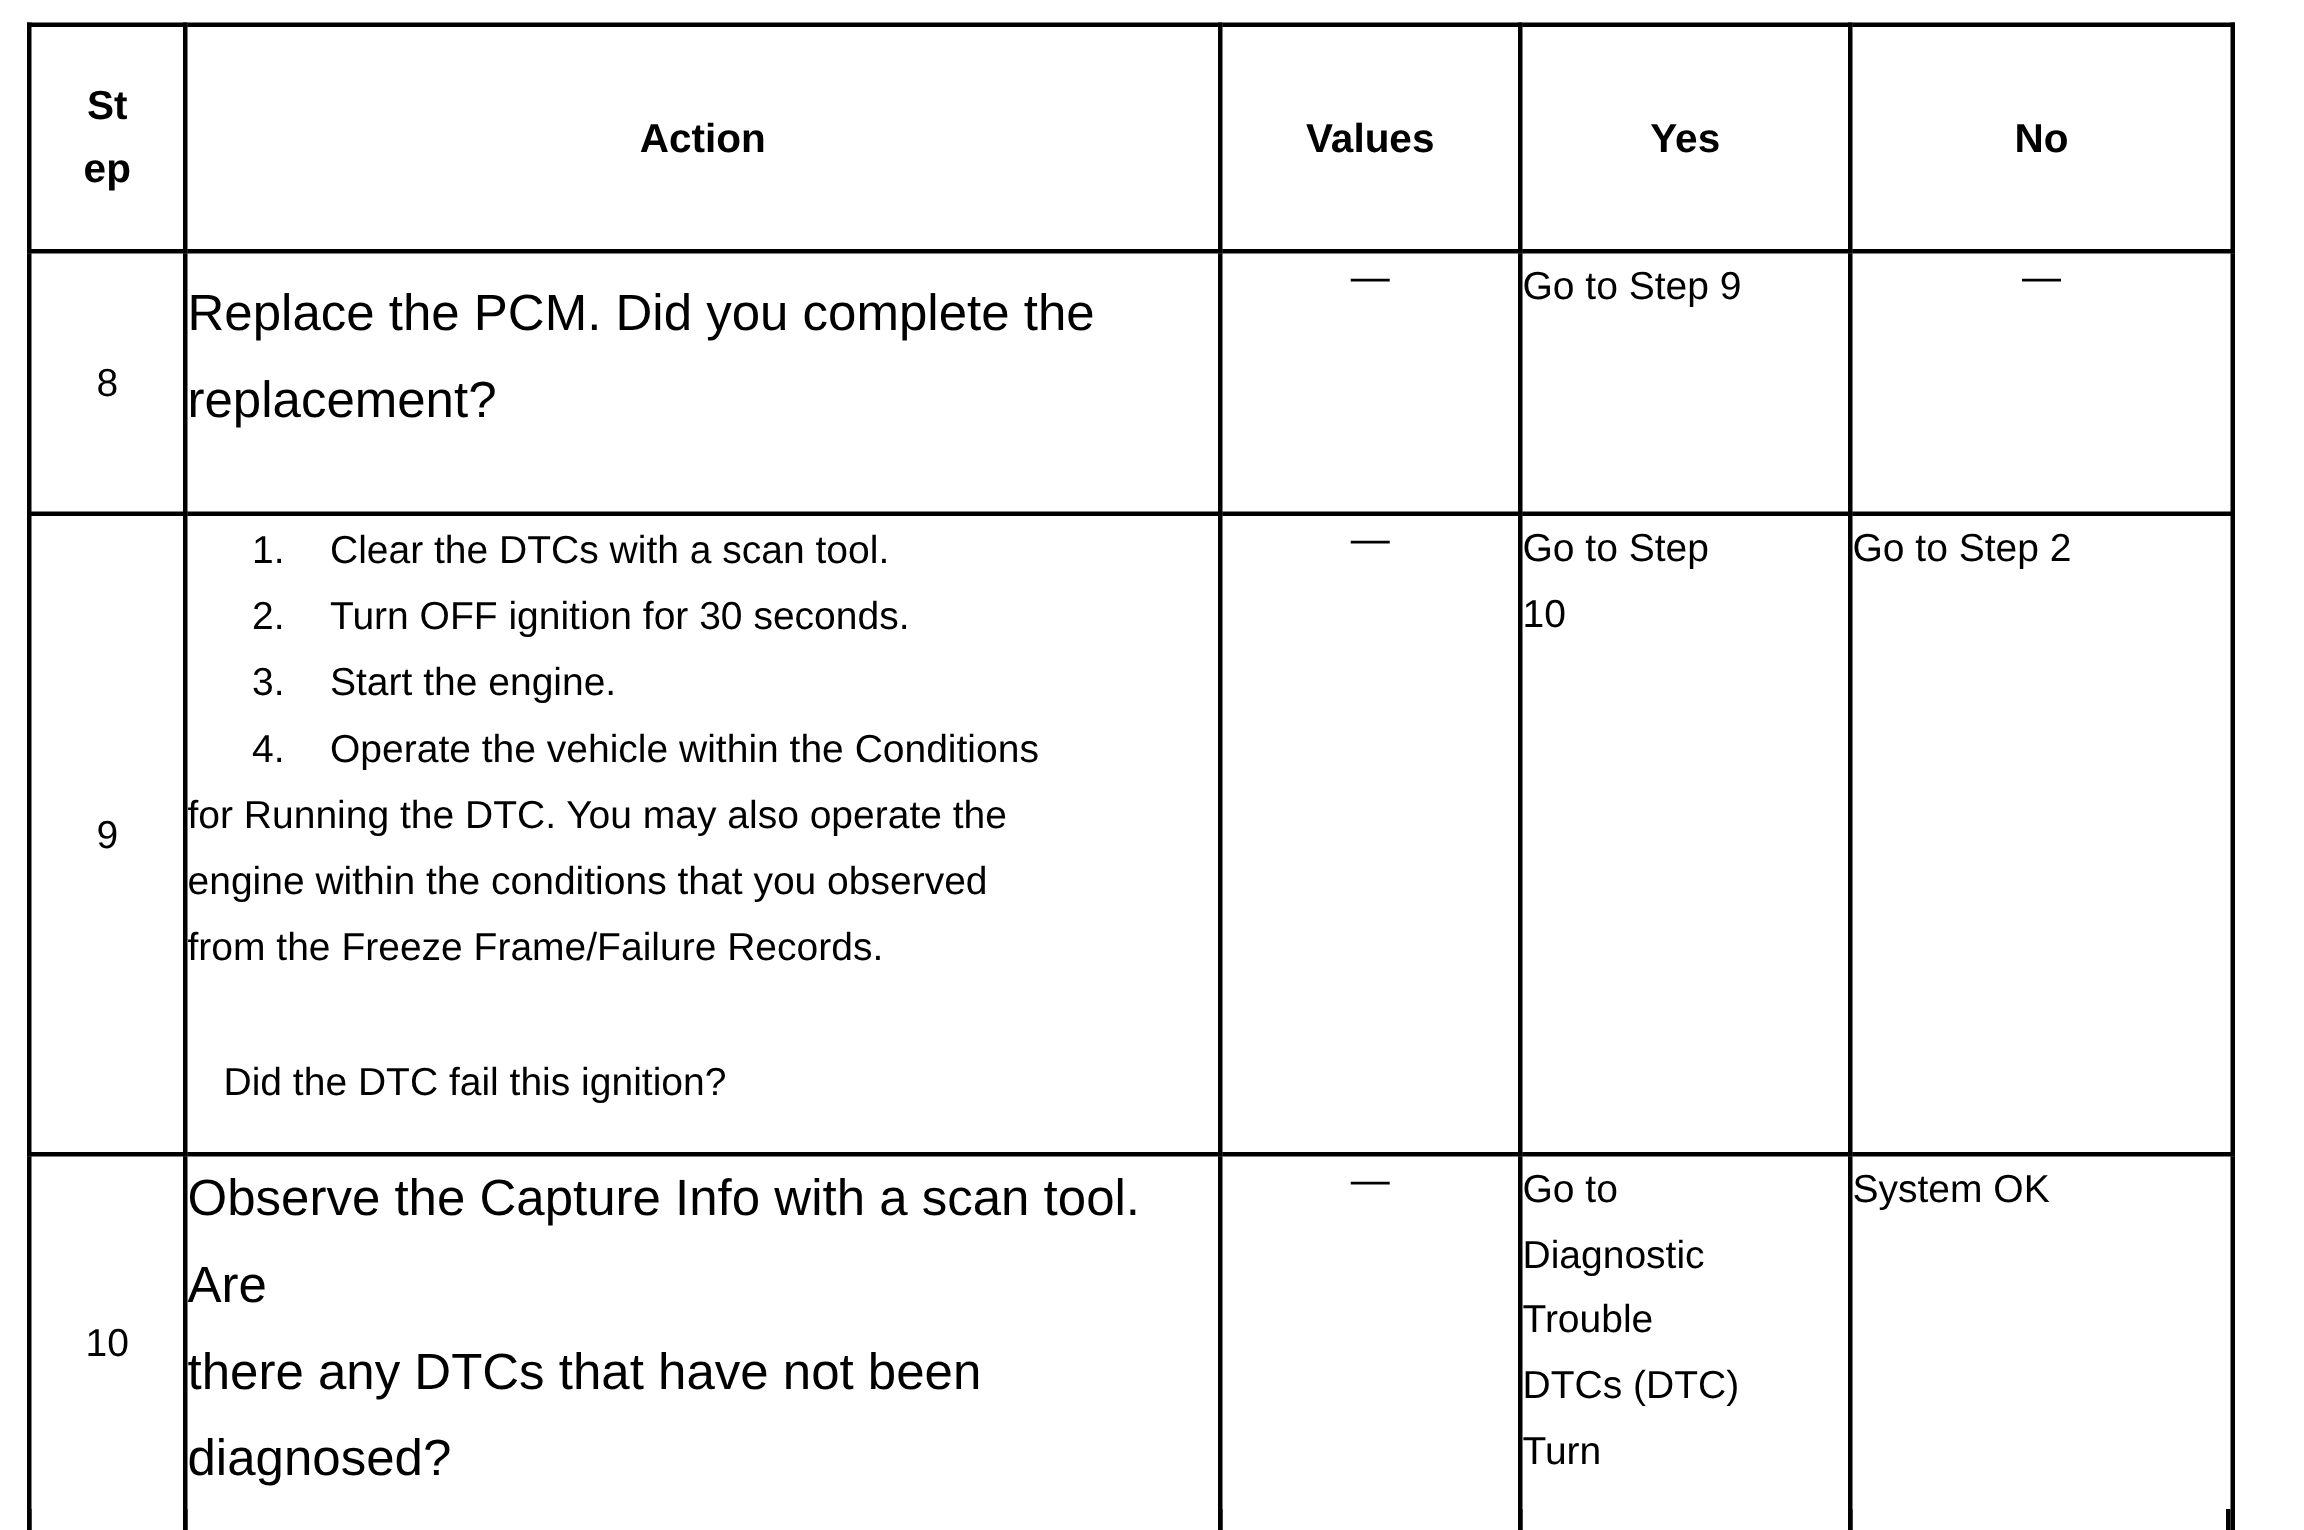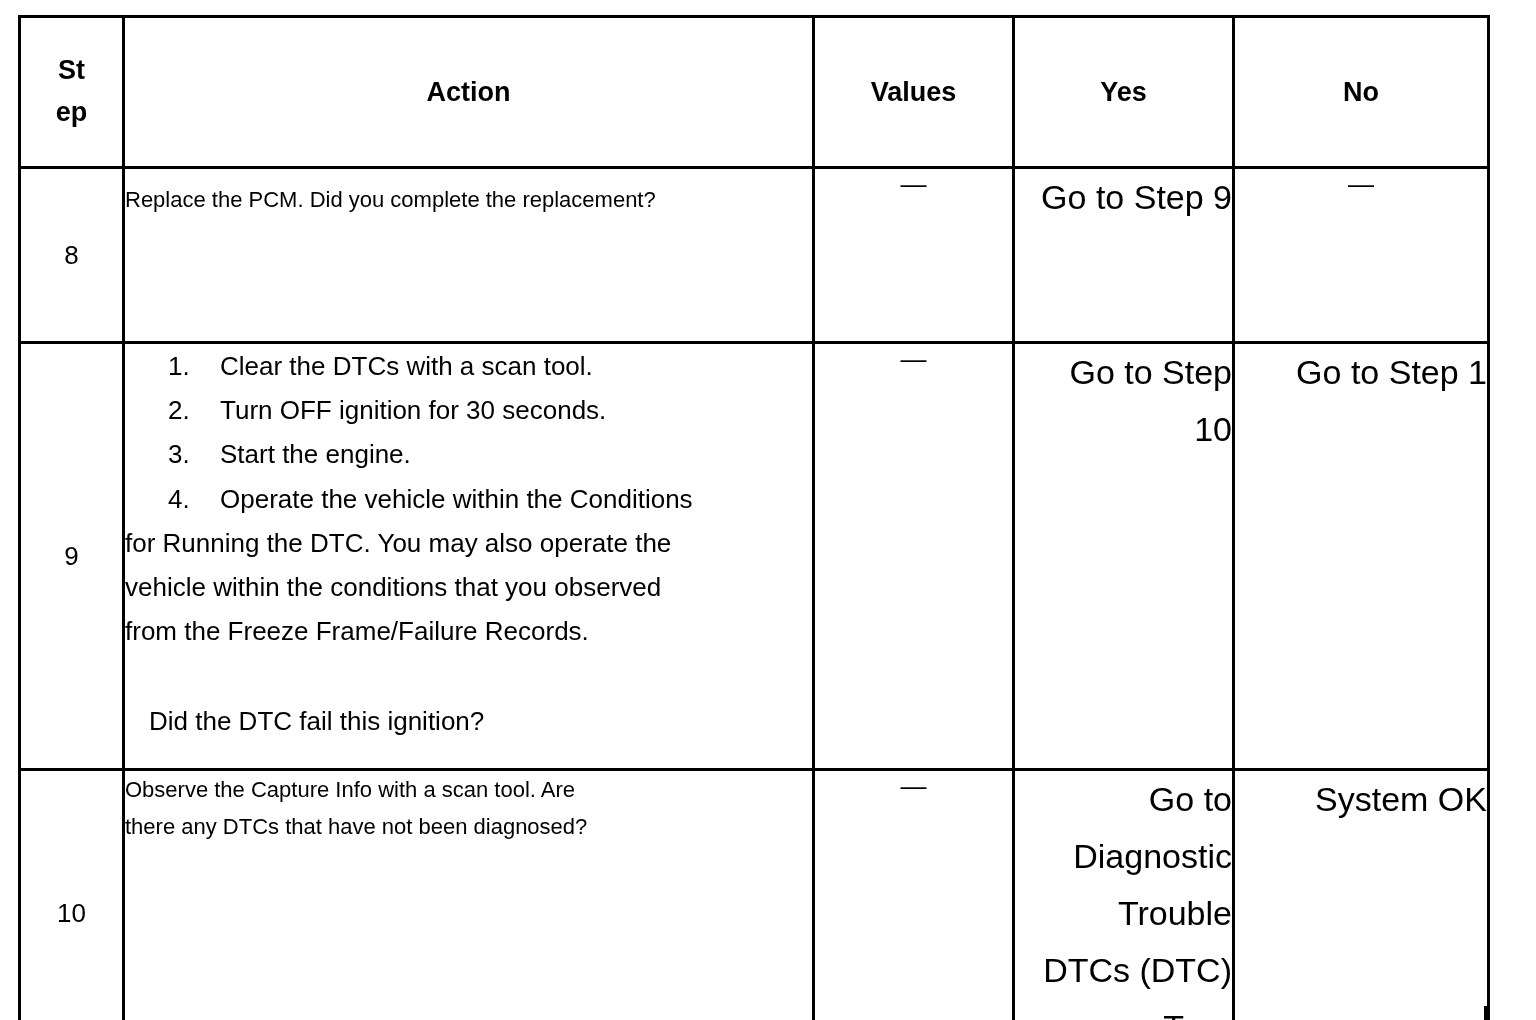--- a/index.html
+++ b/index.html
@@ -74,22 +74,22 @@
     padding: 14px 6px 10px 14px;
     font-size: 26px;
     line-height: 1.70;
   }
   .dash-cell {
     text-align: center;
     vertical-align: middle;
     font-size: 26px;
   }
   .branch-cell {
-    text-align: right;
-    font-size: 34px;
+    text-align: left;
+    font-size: 26px;
     line-height: 1.68;
   }
   .branch-bottom {
     vertical-align: bottom;
     padding-bottom: 10px;
   }
   .branch-top {
     vertical-align: top;
     padding-top: 16px;
   }
@@ -131,21 +131,21 @@
   }
   .gap-line { height: 30px; }
   .q-line {
     margin: 16px;
     font-size: 26px;
     line-height: 1.70;
     padding-left: 8px;
   }
   .plain-para {
     margin: 0;
-    font-size: 22px;
+    font-size: 34px;
     line-height: 1.70;
   }
 
   
   .stub {
     position: absolute;
     width: 3px;
     background: #000000;
     bottom: 0;
     height: 14px;
@@ -209,32 +209,32 @@
               <span class="num">2.</span><span>Turn OFF ignition for 30 seconds.</span>
             </li>
             <li>
               <span class="num">3.</span><span>Start the engine.</span>
             </li>
             <li>
               <span class="num">4.</span><span>Operate the vehicle within the Conditions</span>
             </li>
           </ul>
           <p class="cont-para">for Running the DTC. You may also operate the</p>
-          <p class="cont-para">vehicle within the conditions that you observed</p>
+          <p class="cont-para">engine within the conditions that you observed</p>
           <p class="cont-para">from the Freeze Frame/Failure Records.</p>
           <div class="gap-line"></div>
           <p class="q-line">Did the DTC fail this ignition?</p>
         </td>
         <td class="dash-cell">—</td>
         <td class="branch-cell branch-bottom">
           <div>Go to Step</div>
           <div>10</div>
         </td>
         <td class="branch-cell branch-bottom">
-          <div>Go to Step 1</div>
+          <div>Go to Step 2</div>
         </td>
       </tr>
 
       <tr class="row10">
         <td class="step-cell">10</td>
         <td class="action-cell">
           <p class="plain-para">Observe the Capture Info with a scan tool. Are</p>
           <p class="plain-para">there any DTCs that have not been diagnosed?</p>
         </td>
         <td class="dash-cell">—</td>

